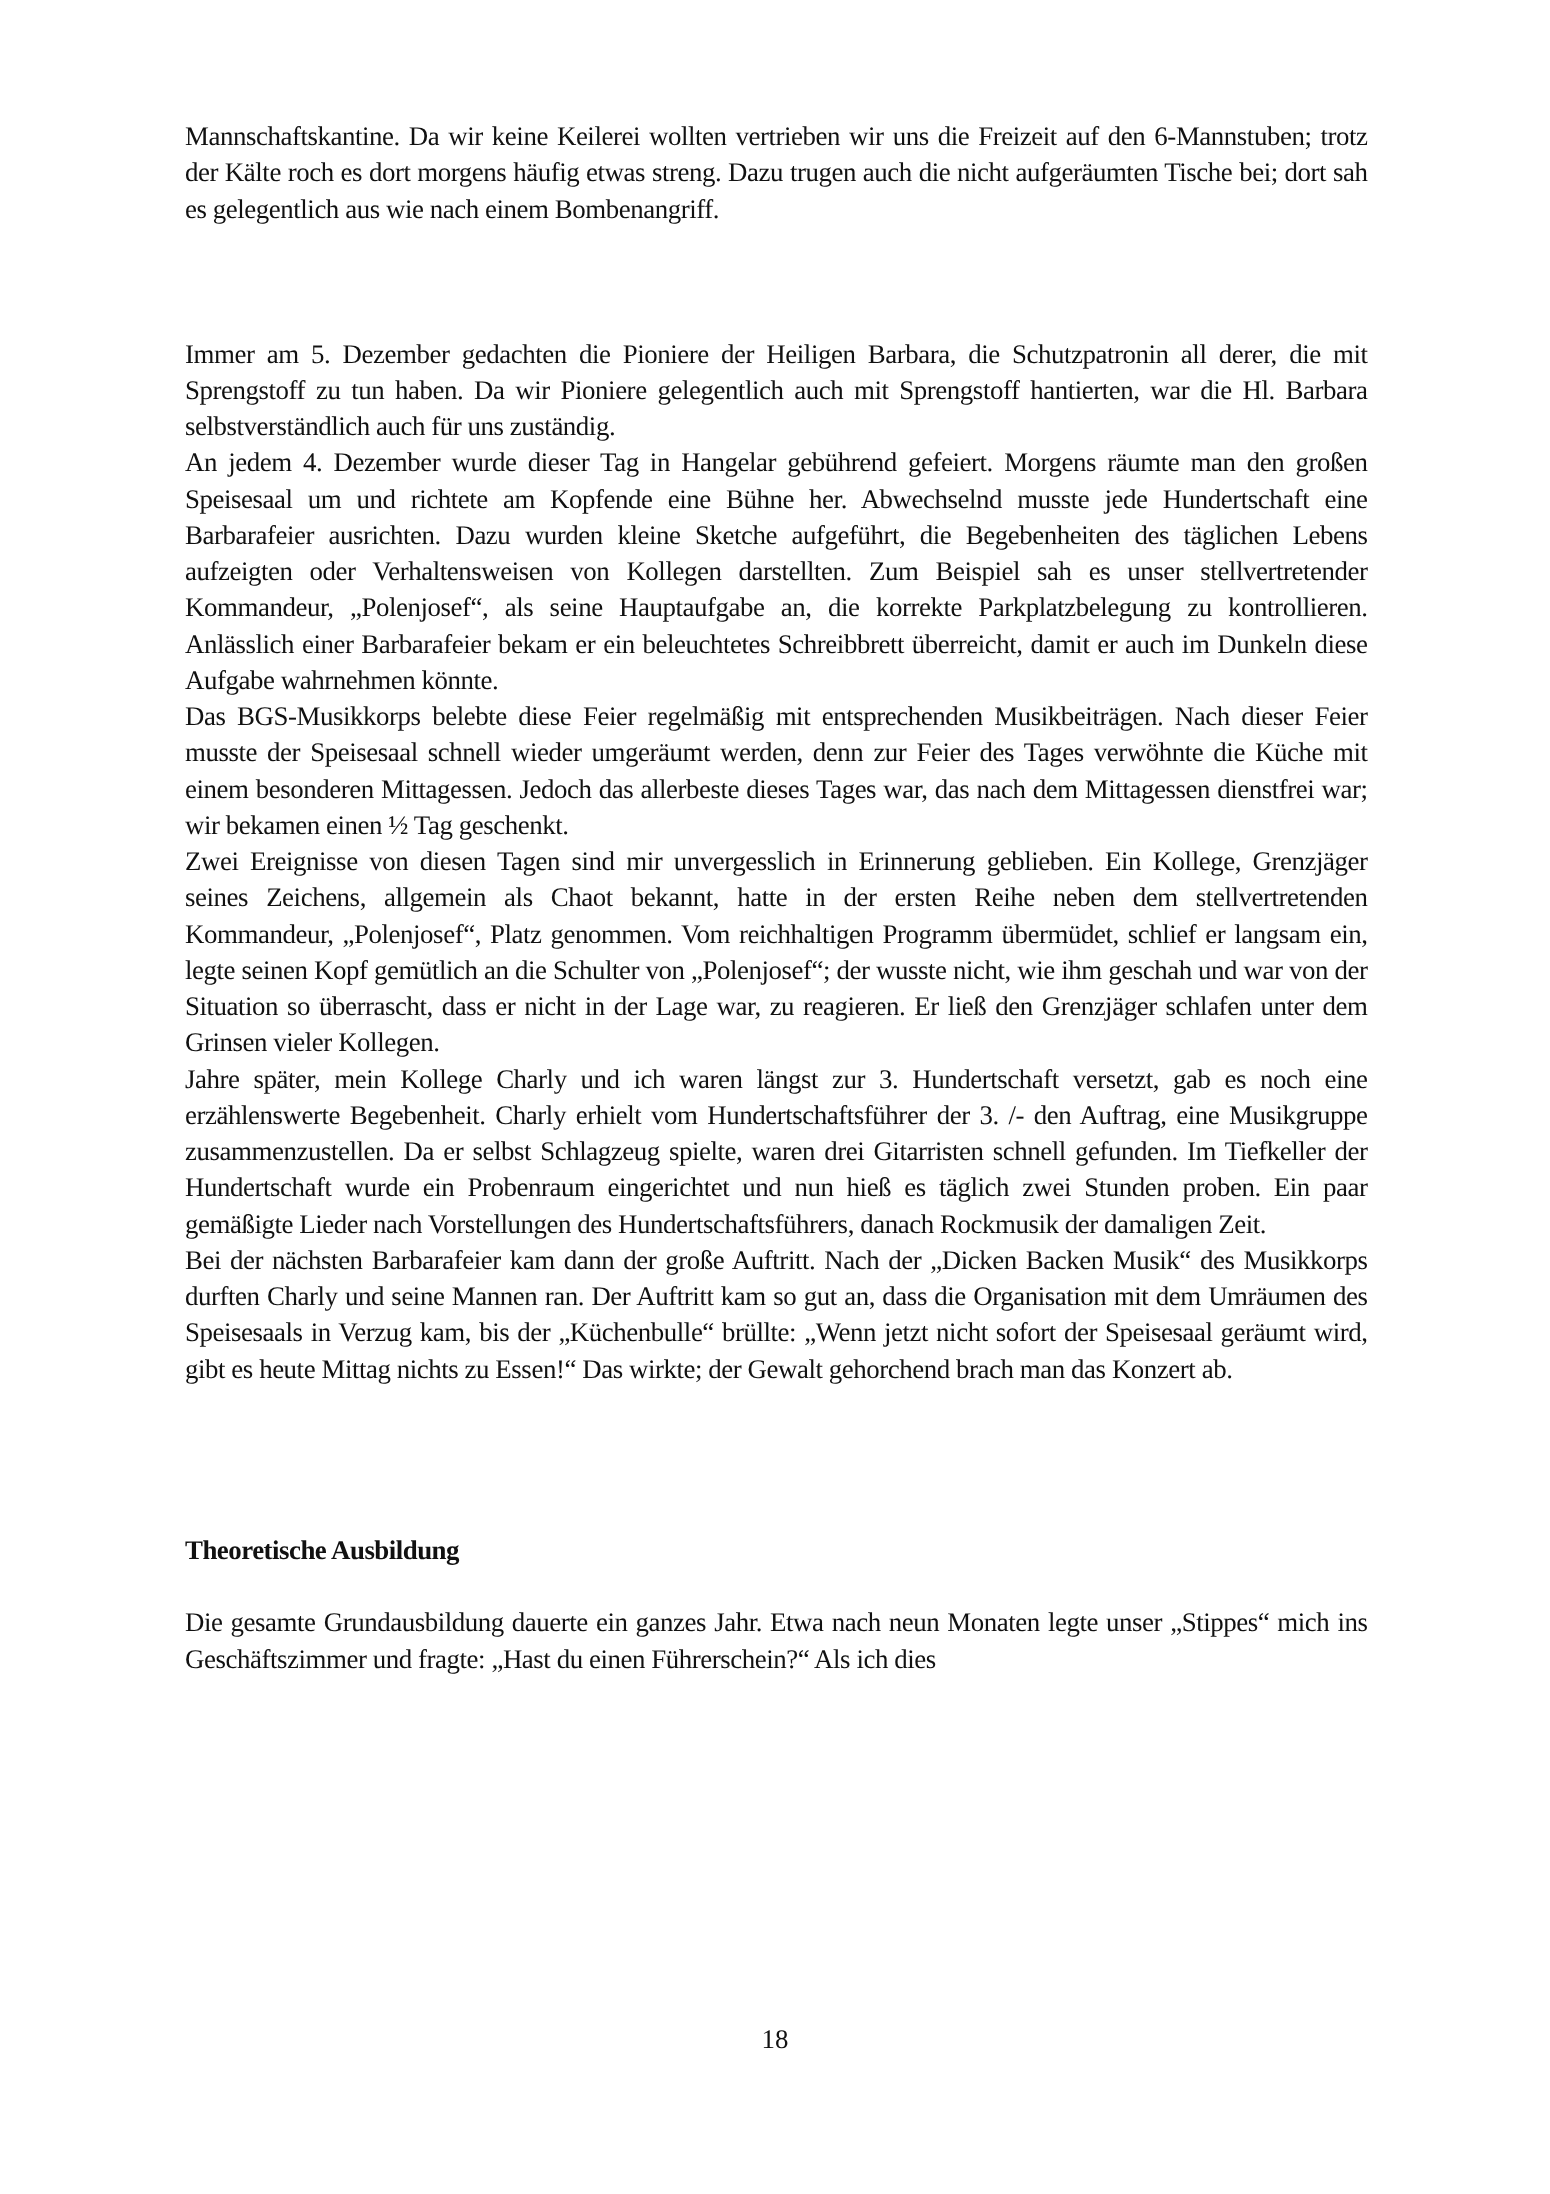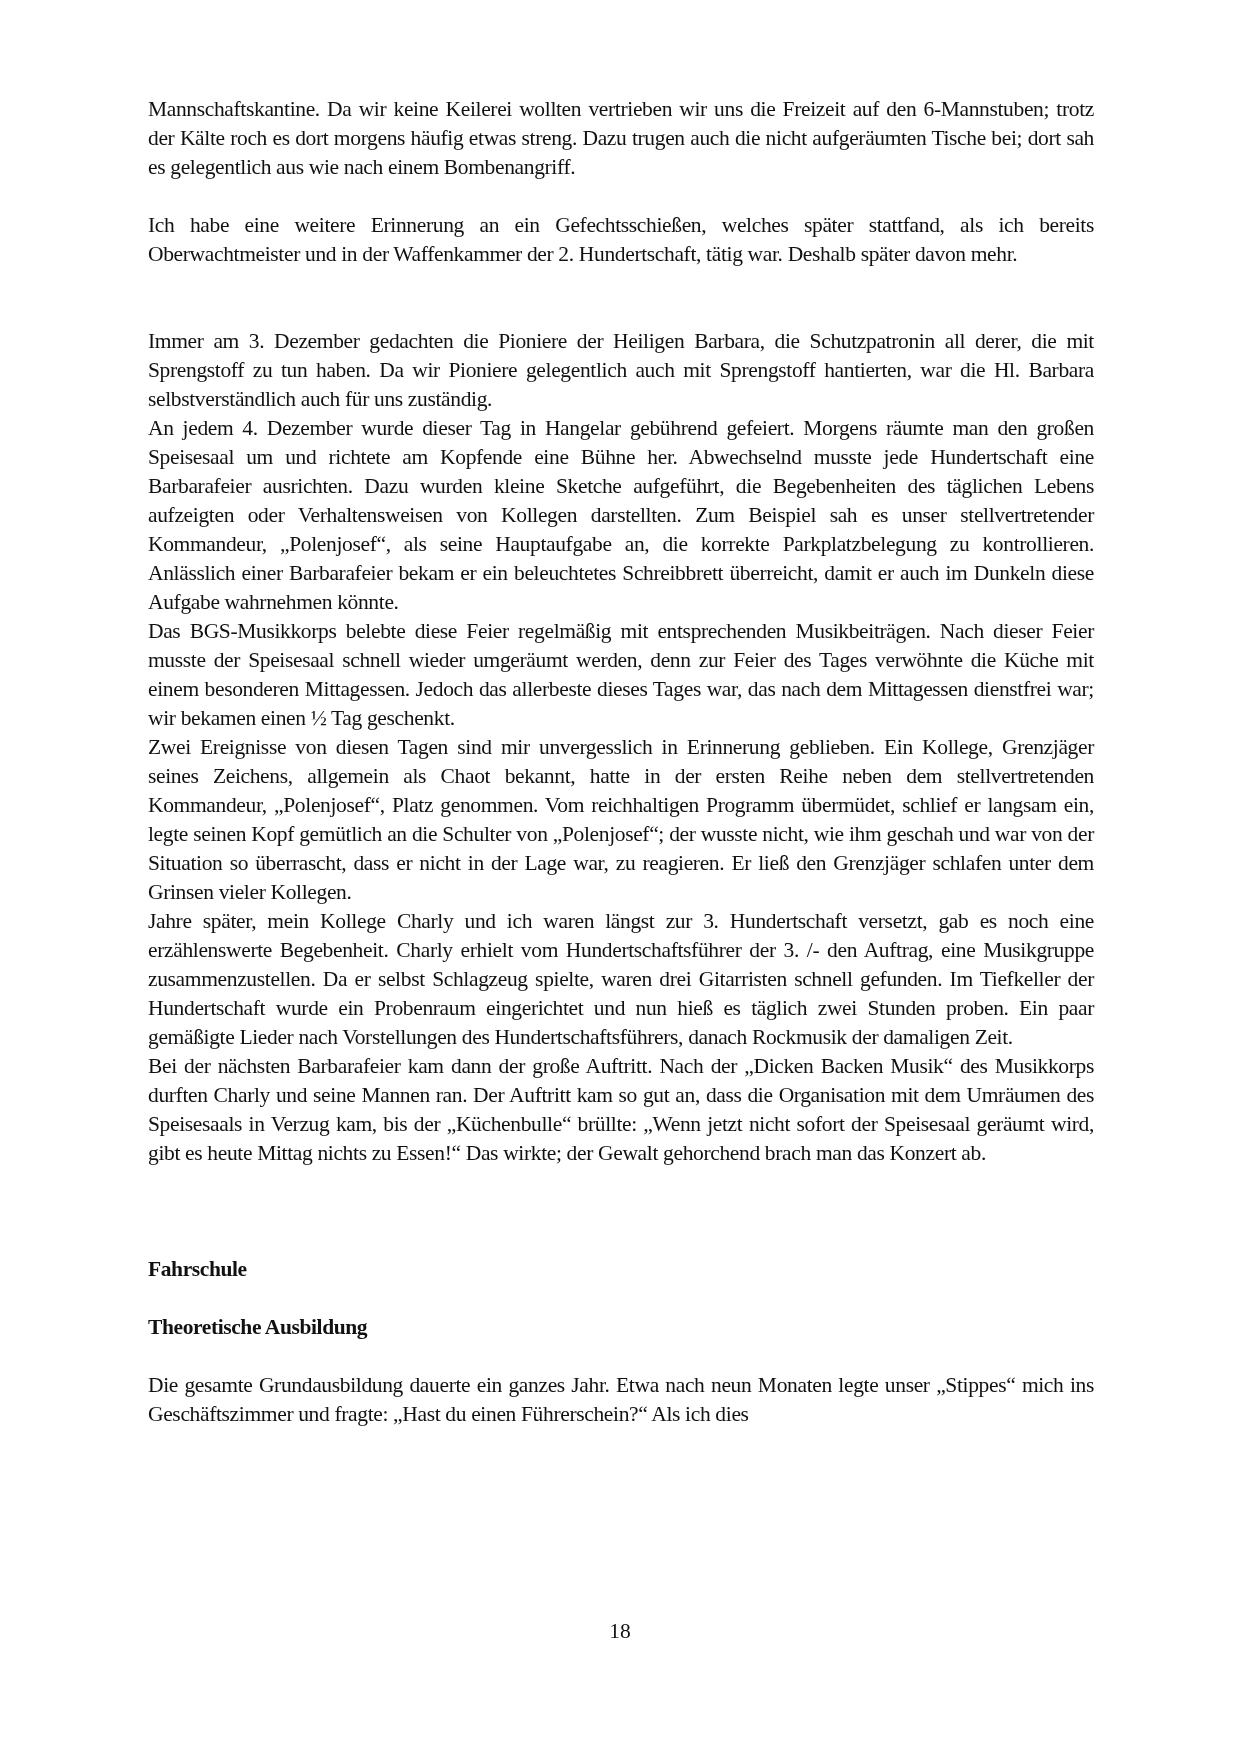--- a/index.html
+++ b/index.html
@@ -48,37 +48,35 @@
       line-height: 29px;
     }
   </style>
 </head>
 <body>
 
 <div class="page">
 
   <p class="para last-left">Mannschaftskantine. Da wir keine Keilerei wollten vertrieben wir uns die Freizeit auf den 6-Mannstuben; trotz der Kälte roch es dort morgens häufig etwas streng. Dazu trugen auch die nicht aufgeräumten Tische bei; dort sah es gelegentlich aus wie nach einem Bombenangriff.</p>
   <div class="gap-lg"></div>
-  <p class="para last-left">Ich habe eine weitere Erinnerung an ein Gefechtsschießen, welches später stattfand, als ich bereits Oberwachtmeister und in der Waffenkammer der 2. Hundertschaft, tätig war. Deshalb später davon mehr.</p>
   <div class="gap-lg"></div>
 
   <div class="gap-lg"></div>
 
-  <p class="para last-left">Immer am 3. Dezember gedachten die Pioniere der Heiligen Barbara, die Schutzpatronin all derer, die mit Sprengstoff zu tun haben. Da wir Pioniere gelegentlich auch mit Sprengstoff hantierten, war die Hl. Barbara selbstverständlich auch für uns zuständig.</p>
+  <p class="para last-left">Immer am 5. Dezember gedachten die Pioniere der Heiligen Barbara, die Schutzpatronin all derer, die mit Sprengstoff zu tun haben. Da wir Pioniere gelegentlich auch mit Sprengstoff hantierten, war die Hl. Barbara selbstverständlich auch für uns zuständig.</p>
   <p class="para last-left">An jedem 4. Dezember wurde dieser Tag in Hangelar gebührend gefeiert. Morgens räumte man den großen Speisesaal um und richtete am Kopfende eine Bühne her. Abwechselnd musste jede Hundertschaft eine Barbarafeier ausrichten. Dazu wurden kleine Sketche aufgeführt, die Begebenheiten des täglichen Lebens aufzeigten oder Verhaltensweisen von Kollegen darstellten. Zum Beispiel sah es unser stellvertretender Kommandeur, „Polenjosef“, als seine Hauptaufgabe an, die korrekte Parkplatzbelegung zu kontrollieren. Anlässlich einer Barbarafeier bekam er ein beleuchtetes Schreibbrett überreicht, damit er auch im Dunkeln diese Aufgabe wahrnehmen könnte.</p>
   <p class="para last-left">Das BGS-Musikkorps belebte diese Feier regelmäßig mit entsprechenden Musikbeiträgen. Nach dieser Feier musste der Speisesaal schnell wieder umgeräumt werden, denn zur Feier des Tages verwöhnte die Küche mit einem besonderen Mittagessen. Jedoch das allerbeste dieses Tages war, das nach dem Mittagessen dienstfrei war; wir bekamen einen ½ Tag geschenkt.</p>
   <p class="para last-left">Zwei Ereignisse von diesen Tagen sind mir unvergesslich in Erinnerung geblieben. Ein Kollege, Grenzjäger seines Zeichens, allgemein als Chaot bekannt, hatte in der ersten Reihe neben dem stellvertretenden Kommandeur, „Polenjosef“, Platz genommen. Vom reichhaltigen Programm übermüdet, schlief er langsam ein, legte seinen Kopf gemütlich an die Schulter von „Polenjosef“; der wusste nicht, wie ihm geschah und war von der Situation so überrascht, dass er nicht in der Lage war, zu reagieren. Er ließ den Grenzjäger schlafen unter dem Grinsen vieler Kollegen.</p>
   <p class="para last-left">Jahre später, mein Kollege Charly und ich waren längst zur 3. Hundertschaft versetzt, gab es noch eine erzählenswerte Begebenheit. Charly erhielt vom Hundertschaftsführer der 3. /- den Auftrag, eine Musikgruppe zusammenzustellen. Da er selbst Schlagzeug spielte, waren drei Gitarristen schnell gefunden. Im Tiefkeller der Hundertschaft wurde ein Probenraum eingerichtet und nun hieß es täglich zwei Stunden proben. Ein paar gemäßigte Lieder nach Vorstellungen des Hundertschaftsführers, danach Rockmusik der damaligen Zeit.</p>
   <p class="para last-left">Bei der nächsten Barbarafeier kam dann der große Auftritt. Nach der „Dicken Backen Musik“ des Musikkorps durften Charly und seine Mannen ran. Der Auftritt kam so gut an, dass die Organisation mit dem Umräumen des Speisesaals in Verzug kam, bis der „Küchenbulle“ brüllte: „Wenn jetzt nicht sofort der Speisesaal geräumt wird, gibt es heute Mittag nichts zu Essen!“ Das wirkte; der Gewalt gehorchend brach man das Konzert ab.</p>
 
   <div class="gap-lg"></div>
   <div class="gap-lg"></div>
   <div class="gap-lg"></div>
 
-  <h2 class="heading">Fahrschule</h2>
   <div class="gap-lg"></div>
 
   <h2 class="heading">Theoretische Ausbildung</h2>
   <div class="gap-lg"></div>
 
   <p class="para">Die gesamte Grundausbildung dauerte ein ganzes Jahr. Etwa nach neun Monaten legte unser „Stippes“ mich ins Geschäftszimmer und fragte: „Hast du einen Führerschein?“ Als ich dies</p>
 </div>
 
 <div class="page-number">18</div>
 

